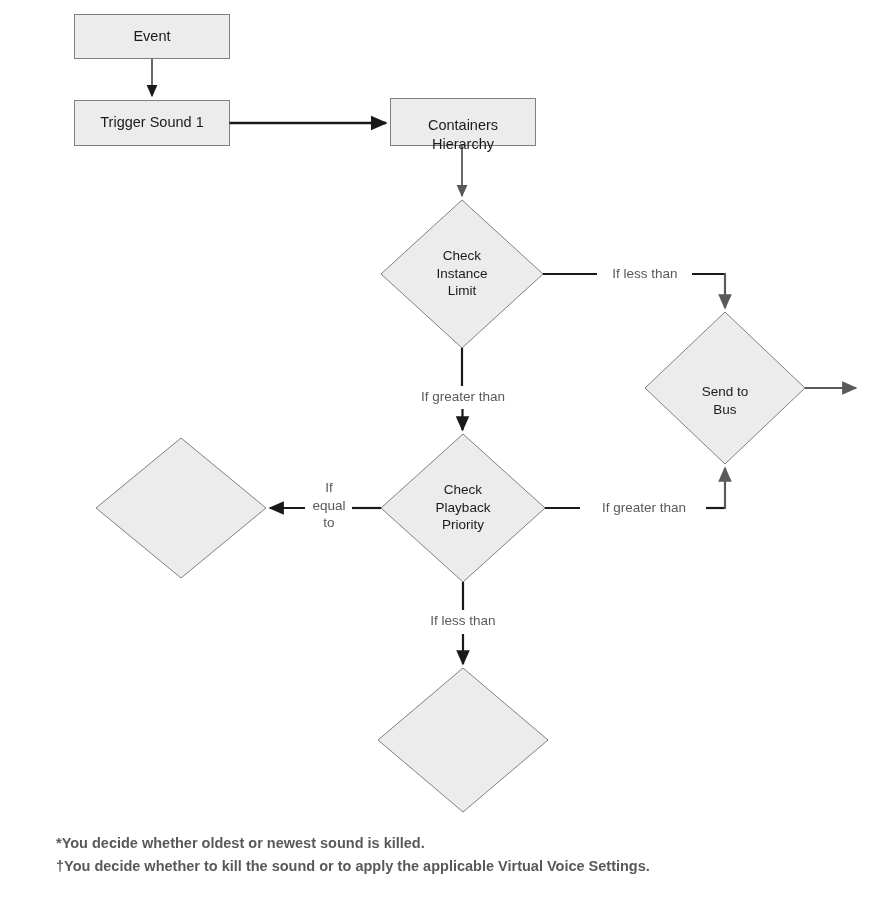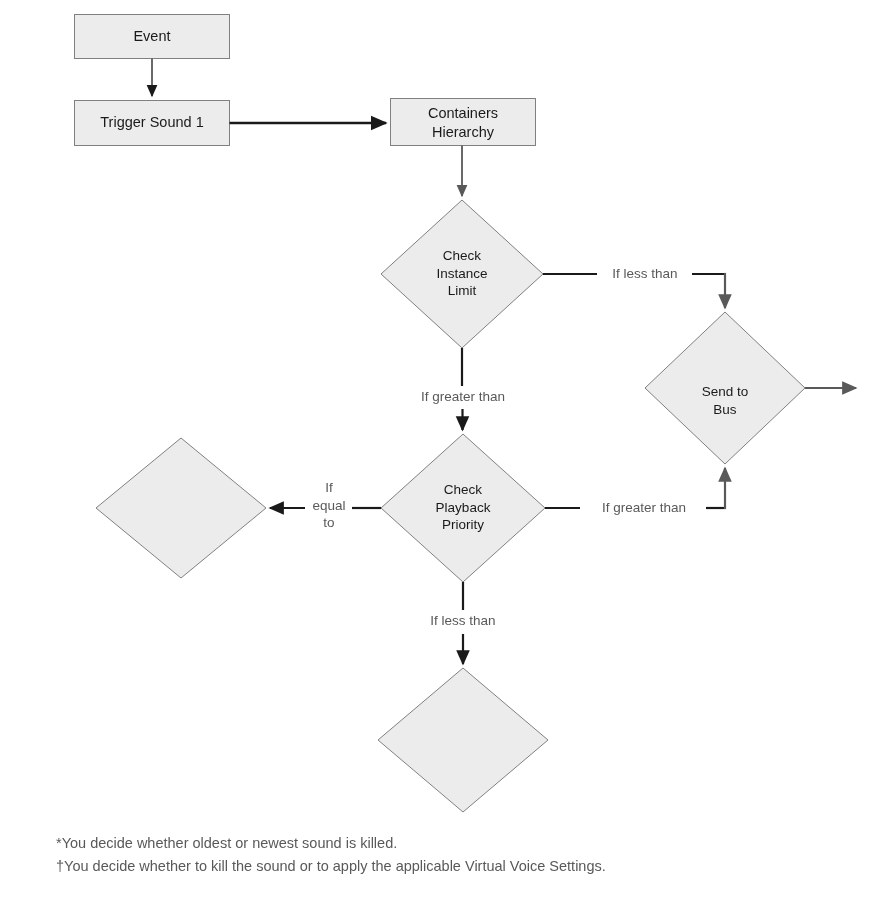--- a/index.html
+++ b/index.html
@@ -59,21 +59,21 @@
   .footnotes {
     position: absolute;
     left: 56px;
     top: 832px;
     width: 790px;
     font-size: 14.5px;
     color: #595959;
     line-height: 1.62;
     font-family: "Liberation Sans", sans-serif;
   }
-  .footnote-line { display: block; }
+  .footnote-line { display: block; font-weight: bold; }
 </style>
 </head>
 <body>
 
 <div id="diagram-root">
 
   <svg id="flow-svg" viewBox="0 0 873 915">
     <defs>
       <marker id="arrow-dark" viewBox="0 0 10 10" refX="9" refY="5" markerWidth="7" markerHeight="7" orient="auto-start-reverse">
         <path d="M 0 0.6 L 10 5 L 0 9.4 z" fill="#1a1a1a"></path>
@@ -122,21 +122,21 @@
     <line x1="463" y1="582" x2="463" y2="610" stroke="#1a1a1a" stroke-width="2.2"></line>
     <line x1="463" y1="634" x2="463" y2="664" stroke="#1a1a1a" stroke-width="2.2" marker-end="url(#arrow-dark)"></line>
 
     <line x1="805" y1="388" x2="856" y2="388" stroke="#595959" stroke-width="2.2" marker-end="url(#arrow-gray)"></line>
   </svg>
 
   <div class="node-label box-label" style="left:74px; top:27px; width:156px;">Event</div>
 
   <div class="node-label box-label" style="left:74px; top:113px; width:156px;">Trigger Sound 1</div>
 
-  <div class="node-label box-label" style="left:390px; top:104px; width:146px;">Containers
+  <div class="node-label box-label" style="left:390px; top:116px; width:146px;">Containers
 Hierarchy</div>
 
   <div class="node-label diamond-label" style="left:397px; top:247px; width:130px;">Check
 Instance
 Limit</div>
 
   <div class="node-label diamond-label" style="left:660px; top:370px; width:130px;margin-top:13px;">Send to
 Bus</div>
 
   <div class="node-label diamond-label" style="left:398px; top:481px; width:130px;">Check

